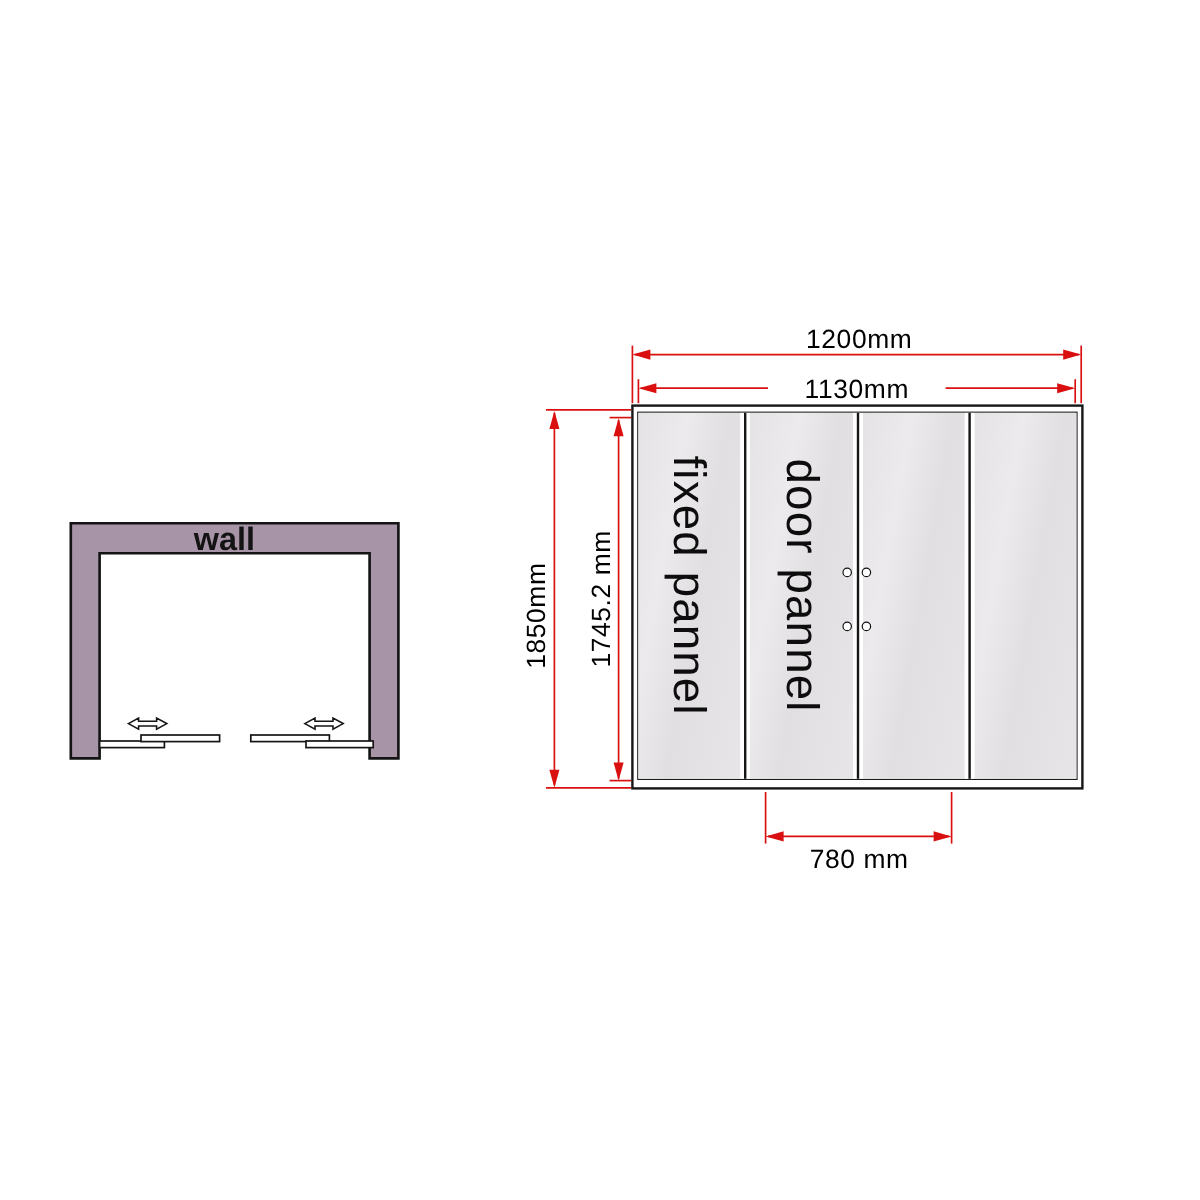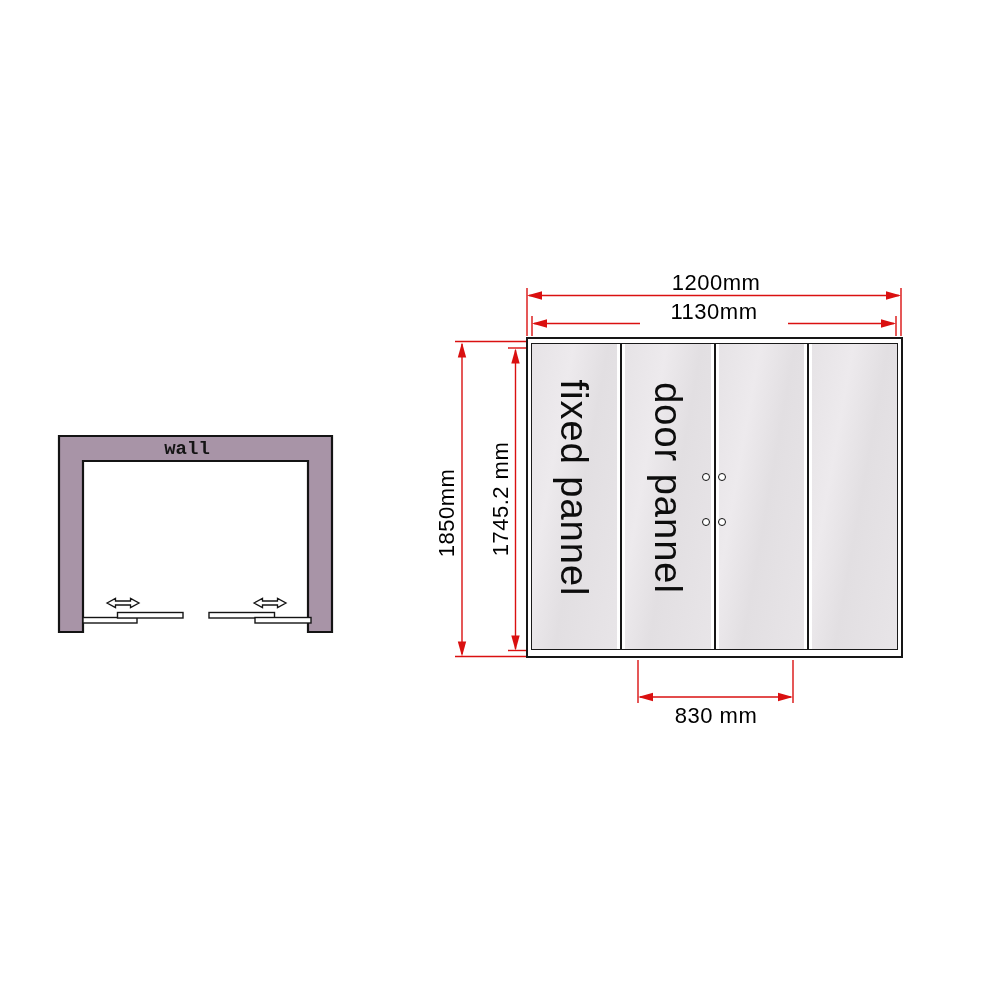--- a/index.html
+++ b/index.html
@@ -2,22 +2,22 @@
 <html><head>
 <meta charset="utf-8">
 <style>
   html,body{margin:0;padding:0;background:#ffffff;}
   #canvas{position:relative;width:1000px;height:1000px;background:#ffffff;overflow:hidden;
           font-family:"Liberation Sans",sans-serif;}
   #overlay{position:absolute;left:0;top:0;width:1000px;height:1000px;pointer-events:none;}
 
   
   .wall-label{position:absolute;left:157px;top:436px;width:60px;height:26px;line-height:26px;
-              text-align:center;font-family:Liberation Mono, monospace;font-weight:bold;
-              font-size:19px;color:#141414;}
+              text-align:center;font-family:Liberation Sans, sans-serif;font-weight:bold;
+              font-size:27px;color:#141414;}
 
   
   .unit-frame{position:absolute;left:526px;top:337px;width:377px;height:321px;
               box-sizing:border-box;border:2px solid #161616;background:#ffffff;}
   .glass-row{position:absolute;left:3px;right:3px;top:4px;bottom:6px;
              box-sizing:border-box;border:1.2px solid #1a1a1a;display:flex;}
   .glass-panel{flex:1;background:linear-gradient(100deg,#e6e3e6 0%,#edeaed 30%,#e2dfe2 55%,#e8e5e8 100%);}
   .divider{width:8px;background:#ffffff;position:relative;}
   .divider::after{content:'';position:absolute;left:3px;top:0;bottom:0;width:2px;background:#161616;}
   .knob{position:absolute;width:6.5px;height:6.5px;border:1.4px solid #111;border-radius:50%;
@@ -105,18 +105,18 @@
 
   <div class="knob" style="left:701.5px;top:472.5px;"></div>
   <div class="knob" style="left:717.5px;top:472.5px;"></div>
   <div class="knob" style="left:701.5px;top:517.5px;"></div>
   <div class="knob" style="left:717.5px;top:517.5px;"></div>
 
   <span class="panel-label" style="left:444px;top:466px;">fixed pannel</span>
   <span class="panel-label" style="left:538px;top:466px;">door pannel</span>
 
   <span class="dim-label" style="left:656px;top:270px;width:120px;">1200mm</span>
-  <span class="dim-label" style="left:639px;top:299px;width:150px;">1130mm</span>
+  <span class="dim-label" style="left:639px;top:312px;width:150px;">1130mm</span>
   <span class="dim-label vert" style="left:382px;top:500px;width:130px;">1850mm</span>
   <span class="dim-label vert" style="left:421px;top:486px;width:160px;">1745.2 mm</span>
-  <span class="dim-label" style="left:656px;top:703px;width:120px;">830 mm</span>
+  <span class="dim-label" style="left:656px;top:703px;width:120px;">780 mm</span>
 
 </div>
 
 </body></html>

